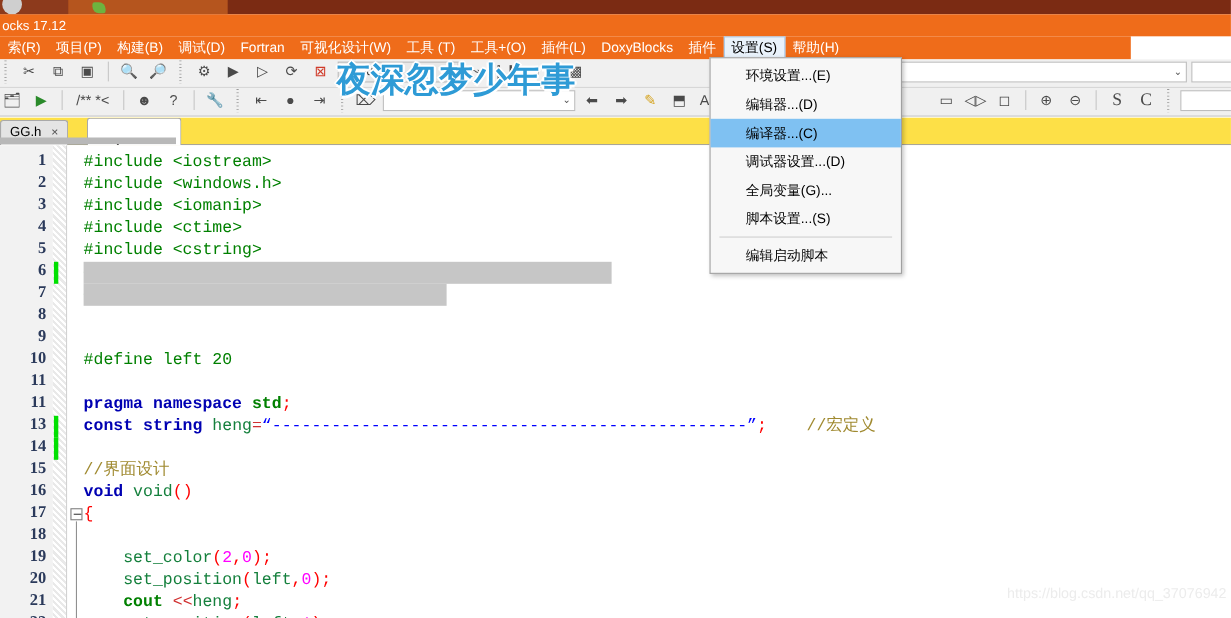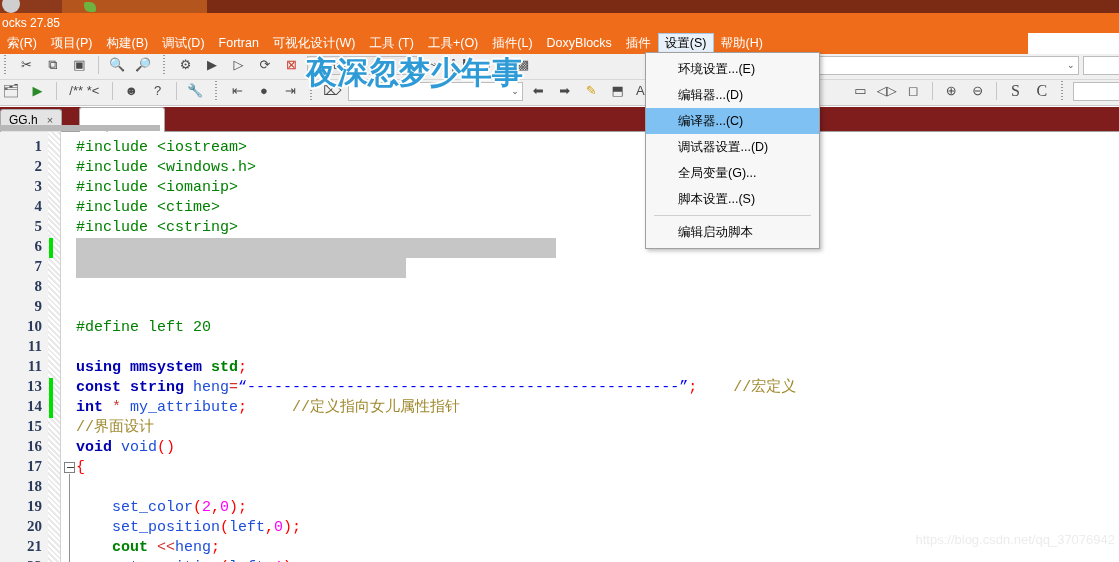--- a/index.html
+++ b/index.html
@@ -60,21 +60,21 @@
   }
   .combo.wide { width:280px; background:#ffffff; }
   .combo.wide2 { width:130px; background:#ffffff; }
   .combo .caret { float:right; margin-right:3px; color:#555; font-size:9px; }
   .txtfield { display:inline-block; vertical-align:middle; height:19px; width:96px; background:#ffffff;
     border:1px solid #bdbdbd; }
 
   
   #tabstrip {
     position:absolute; left:0; top:107px; width:1119px; height:25px;
-    background:#7f1d1d; border-bottom:1px solid #a0a0a0;
+    background:#fde047; border-bottom:1px solid #a0a0a0;
   }
   .etab {
     position:absolute; top:2px; height:23px; font-size:12px;
     padding:3px 8px 0 8px; color:#000; background:#e4e4e4;
     border:1px solid #a9a9a9; border-bottom:none; border-radius:3px 3px 0 0;
     white-space:nowrap;
   }
   .etab.active { background:#ffffff; font-weight:bold; border-color:#a9a9a9; top:0; height:25px; padding-top:20px;margin-left:13px; }
   .etab .x { color:#555; margin-left:9px; font-size:11px; font-weight:normal; }
 
@@ -96,21 +96,21 @@
   .chg { position:absolute; left:49px; width:4px; height:20px; background:#00e000; }
   .sel { position:absolute; left:76px; height:20px; background:#c6c6c6; }
 
   .kw   { color:#0000b2; font-weight:bold; }
   .pre  { color:#008000; }
   .str  { color:#0000ff; }
   .cmt  { color:#a08a30; }
   .num  { color:#ff00ff; }
   .pun  { color:#ff0000; }
   .op   { color:#d03030; }
-  .plain{ color:#1d4ed8; }
+  .plain{ color:#15803d; }
   .grn  { color:#008000; font-weight:bold; }
 
   .foldbox { position:absolute; left:64px; width:11px; height:11px; border:1px solid #808080; background:#fff; }
   .foldbox:after { content:""; position:absolute; left:2px; top:4px; width:7px; height:1px; background:#404040; }
   .foldline { position:absolute; left:69px; width:1px; background:#909090; }
 
   
   #menu-settings {
     position:absolute; left:645px; top:52px; width:175px;
     background:#f7f7f7; border:1px solid #a0a0a0;
@@ -139,21 +139,21 @@
 </head>
 <body>
 
 <div id="chrome-top">
   <div class="tab-a"></div>
   <div class="tab-b"></div>
   <div class="circle"></div>
   <div class="greenleaf"></div>
 </div>
 
-<div id="titlebar">ocks 27.85</div>
+<div id="titlebar">ocks 17.12</div>
 
 <div id="menubar"><span class="mi">索(R)</span><span class="mi">项目(P)</span><span class="mi">构建(B)</span><span class="mi">调试(D)</span><span class="mi">Fortran</span><span class="mi">可视化设计(W)</span><span class="mi">工具 (T)</span><span class="mi">工具+(O)</span><span class="mi">插件(L)</span><span class="mi">DoxyBlocks</span><span class="mi">插件</span><span class="mi open">设置(S)</span><span class="mi">帮助(H)</span></div>
 
 <div class="toolbar" id="toolbar1">
   <span class="tgrip"></span>
   <span class="tbtn">✂</span>
   <span class="tbtn">⧉</span>
   <span class="tbtn">▣</span>
   <span class="tsep"></span>
   <span class="tbtn">🔍</span>
@@ -250,23 +250,22 @@
       <div class="row" style="top: 6px;"><span class="pre">#include </span><span class="pre">&lt;iostream&gt;</span></div>
       <div class="row" style="top: 26px;"><span class="pre">#include </span><span class="pre">&lt;windows.h&gt;</span></div>
       <div class="row" style="top: 46px;"><span class="pre">#include </span><span class="pre">&lt;iomanip&gt;</span></div>
       <div class="row" style="top: 66px;"><span class="pre">#include </span><span class="pre">&lt;ctime&gt;</span></div>
       <div class="row" style="top: 86px;"><span class="pre">#include </span><span class="pre">&lt;cstring&gt;</span></div>
       <div class="row" style="top: 106px;"><span class="pre">#include </span><span class="pre">&lt;mmsystem.h&gt;</span><span class="plain">        </span><span class="cmt">//导入声音头文件</span></div>
       <div class="row" style="top: 126px;"><span class="pre">#pragma </span><span class="pre">comment(lib,</span><span class="pre">“Winmm.lib”</span><span class="pre">)</span></div>
       <div class="row" style="top: 146px;"></div>
       <div class="row" style="top: 186px;"><span class="pre">#define </span><span class="pre">left 20</span></div>
       <div class="row" style="top: 206px;"></div>
-      <div class="row" style="top: 226px;"><span class="kw">using mmsystem </span><span class="grn">std</span><span class="pun">;</span></div>
+      <div class="row" style="top: 226px;"><span class="kw">pragma namespace </span><span class="grn">std</span><span class="pun">;</span></div>
       <div class="row" style="top: 246px;"><span class="kw">const string </span><span class="plain">heng</span><span class="op">=</span><span class="str">“------------------------------------------------”</span><span class="pun">;</span><span class="plain">    </span><span class="cmt">//宏定义</span></div>
-      <div class="row" style="top: 266px;"><span class="kw">int </span><span class="op">*</span><span class="plain"> my_attribute</span><span class="pun">;</span><span class="plain">     </span><span class="cmt">//定义指向女儿属性指针</span></div>
       <div class="row" style="top: 286px;"><span class="cmt">//界面设计</span></div>
       <div class="row" style="top: 306px;"><span class="kw">void </span><span class="plain">void</span><span class="pun">()</span></div>
       <div class="row" style="top: 326px;"><span class="pun">{</span></div>
       <div class="row" style="top: 346px;"></div>
       <div class="row" style="top: 366px;"><span class="plain">    set_color</span><span class="pun">(</span><span class="num">2</span><span class="pun">,</span><span class="num">0</span><span class="pun">)</span><span class="pun">;</span></div>
       <div class="row" style="top: 386px;"><span class="plain">    set_position</span><span class="pun">(</span><span class="plain">left</span><span class="pun">,</span><span class="num">0</span><span class="pun">)</span><span class="pun">;</span></div>
       <div class="row" style="top: 406px;"><span class="plain">    </span><span class="grn">cout </span><span class="op">&lt;&lt;</span><span class="plain">heng</span><span class="pun">;</span></div>
       <div class="row" style="top: 426px;"><span class="plain">    set_position</span><span class="pun">(</span><span class="plain">left</span><span class="pun">,</span><span class="num">1</span><span class="pun">)</span><span class="pun">;</span></div>
     </div>
 <div class="chg" style="top: 106px;"></div>

